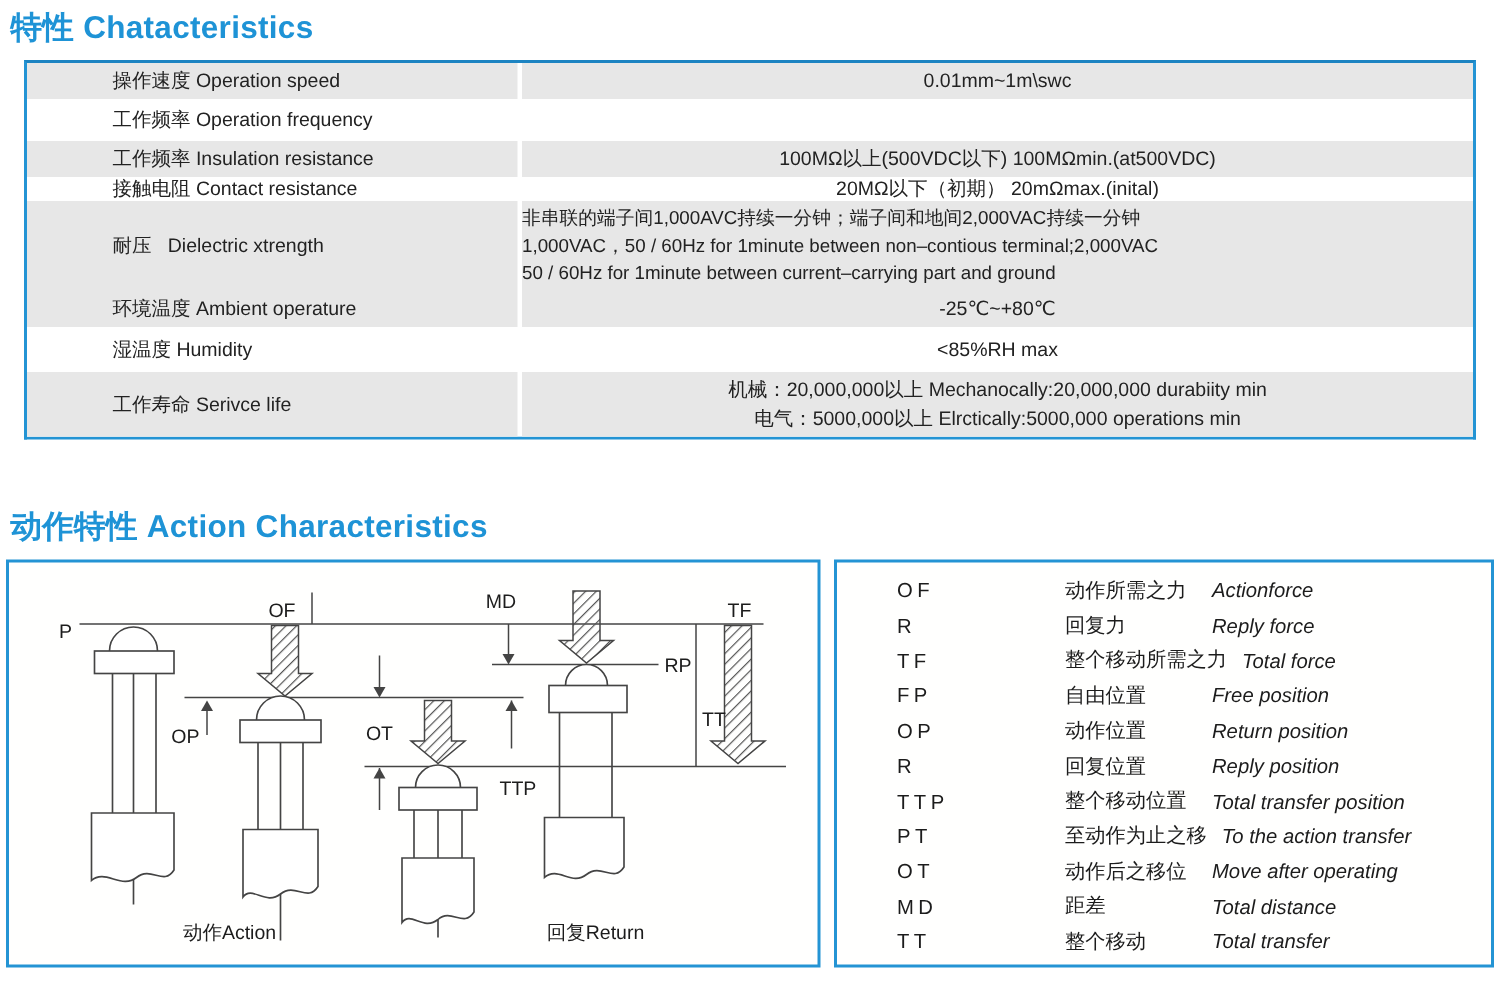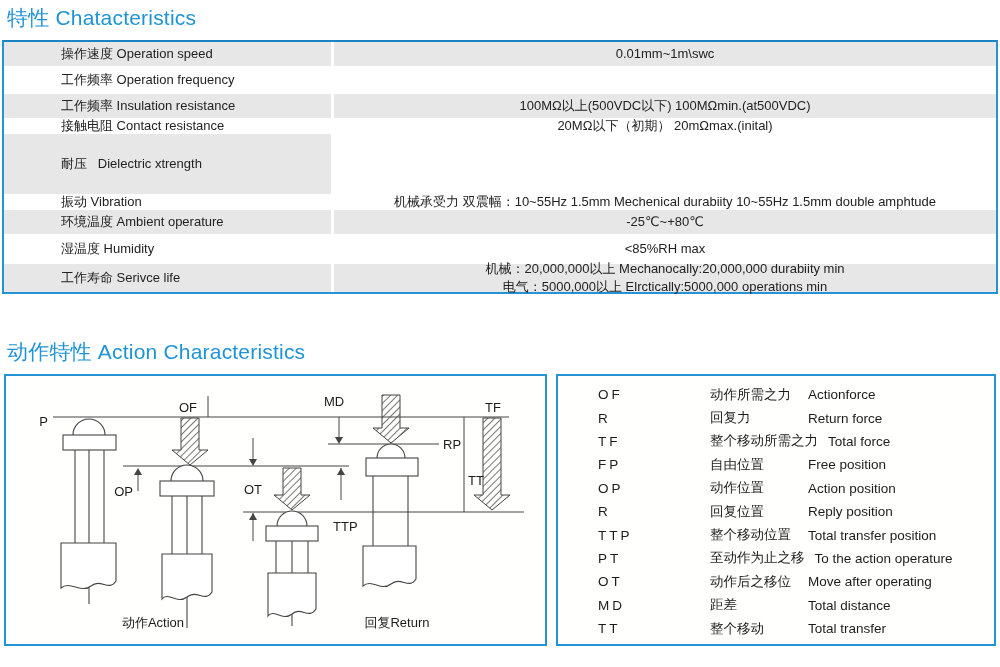--- a/index.html
+++ b/index.html
@@ -1,42 +1,42 @@
 <!DOCTYPE html>
 <html><head>
 <meta charset="utf-8">
 <style>
   html,body{margin:0;padding:0;background:#ffffff;}
   body{width:1000px;height:667px;font-family:"Liberation Sans","DejaVu Sans",sans-serif;color:#333;overflow:hidden;}
-  .h-title{color:#1e93d6;font-size:21px;font-weight:400;margin:4px 0 8px 7px;letter-spacing:.2px;}
+  .h-title{color:#1e93d6;font-size:21px;font-weight:700;margin:4px 0 8px 7px;letter-spacing:.2px;}
   .h-title.second{margin-top:44px;margin-bottom:8px;}
 
   
-  .spec-table{margin:0 2px;border:2px solid #2494d4;border-top-color:#1d84c2;}
+  .spec-table{margin:0 16px;border:2px solid #2494d4;border-top-color:#1d84c2;}
   .spec-row{display:flex;background:#fff;}
   .spec-row .cell{background:transparent;}
   .spec-row.striped .cell{background:#e7e7e7;}
   .label-cell{flex:0 0 327px;width:327px;margin-right:3px;display:flex;align-items:center;
               padding-left:57px;box-sizing:border-box;font-size:13px;color:#222;white-space:pre;}
   .value-cell{flex:1;display:flex;flex-direction:column;justify-content:center;
               text-align:center;font-size:13px;line-height:1.4;color:#222;}
   .value-cell .vwrap{width:100%;}
   .value-cell.leftlines .vwrap{width:auto;display:inline-block;text-align:left;font-size:12.5px;line-height:1.5;}
-  .rh24{height:24px}.rh26{height:16px}.rh28{height:28px}.rh30{height:30px}.rh36{height:28px}.rh60{height:60px}
+  .rh24{height:24px}.rh26{height:16px}.rh28{height:28px}.rh30{height:30px}.rh36{height:43px}.rh60{height:60px}
 
   
   .panels{display:flex;gap:9px;margin:0 4px;}
   .panel{border:2px solid #2494d4;background:#fffffe;box-sizing:border-box;}
   .panel-left{width:543px;height:272px;}
   .panel-right{flex:1;height:272px;}
   .legend{padding:7px 0 0 40px;}
   .lg-row{height:23.4px;display:flex;align-items:center;font-size:13.5px;color:#1c1c1c;}
   .lg-sym{width:112px;letter-spacing:3px;font-weight:500;}
   .lg-cn{min-width:88px;margin-right:10px;white-space:pre;font-family:Liberation Serif, serif;}
-  .lg-en{white-space:pre;}
+  .lg-en{white-space:pre;font-style:italic;}
 
   svg .ln{stroke:#444;stroke-width:1.1;fill:none;}
   svg .shape{stroke:#444;stroke-width:1.1;fill:#fff;}
   svg .dim{stroke:#444;stroke-width:1;fill:none;}
   svg .head{fill:#444;stroke:none;}
   svg .harrow{stroke:#444;stroke-width:1;}
   svg text{font-family:"Liberation Sans","DejaVu Sans",sans-serif;font-size:13px;fill:#1c1c1c;}
 </style>
 </head>
 <body>
@@ -68,28 +68,27 @@
     <div class="spec-row rh26">
       <div class="cell label-cell">接触电阻 Contact resistance</div>
       <div class="cell value-cell">
           <div class="vwrap">
             <div>20MΩ以下（初期） 20mΩmax.(inital)</div>
           </div>
         </div>
     </div>
     <div class="spec-row striped rh60">
       <div class="cell label-cell">耐压   Dielectric xtrength</div>
-    </div>
-    <div class="spec-row rh26">
-      <div class="cell label-cell">振动 Vibration</div>
-      <div class="cell value-cell">
-          <div class="vwrap">
-            <div>机械承受力 双震幅：10~55Hz 1.5mm Mechenical durabiity 10~55Hz 1.5mm double amphtude</div>
-          </div>
-        </div>
+      <div class="cell value-cell leftlines">
+        <div class="vwrap">
+          <div>非串联的端子间1,000AVC持续一分钟；端子间和地间2,000VAC持续一分钟</div>
+          <div>1,000VAC，50 / 60Hz for 1minute between non–contious terminal;2,000VAC</div>
+          <div>50 / 60Hz for 1minute between current–carrying part and ground</div>
+        </div>
+      </div>
     </div>
     <div class="spec-row striped rh24">
       <div class="cell label-cell">环境温度 Ambient operature</div>
       <div class="cell value-cell">
           <div class="vwrap">
             <div>-25℃~+80℃</div>
           </div>
         </div>
     </div>
     <div class="spec-row rh30">
@@ -200,51 +199,51 @@
     <div class="panel panel-right">
       <div class="legend">
         <div class="lg-row">
             <span class="lg-sym">OF</span>
             <span class="lg-cn">动作所需之力</span>
             <span class="lg-en">Actionforce</span>
           </div>
         <div class="lg-row">
             <span class="lg-sym">R</span>
             <span class="lg-cn">回复力</span>
-            <span class="lg-en">Return force</span>
+            <span class="lg-en">Reply force</span>
           </div>
         <div class="lg-row">
             <span class="lg-sym">TF</span>
             <span class="lg-cn">整个移动所需之力</span>
             <span class="lg-en">Total force</span>
           </div>
         <div class="lg-row">
             <span class="lg-sym">FP</span>
             <span class="lg-cn">自由位置</span>
             <span class="lg-en">Free position</span>
           </div>
         <div class="lg-row">
             <span class="lg-sym">OP</span>
             <span class="lg-cn">动作位置</span>
-            <span class="lg-en">Action position</span>
+            <span class="lg-en">Return position</span>
           </div>
         <div class="lg-row">
             <span class="lg-sym">R</span>
             <span class="lg-cn">回复位置</span>
             <span class="lg-en">Reply position</span>
           </div>
         <div class="lg-row">
             <span class="lg-sym">TTP</span>
             <span class="lg-cn">整个移动位置</span>
             <span class="lg-en">Total transfer position</span>
           </div>
         <div class="lg-row">
             <span class="lg-sym">PT</span>
             <span class="lg-cn">至动作为止之移</span>
-            <span class="lg-en">To the action operature</span>
+            <span class="lg-en">To the action transfer</span>
           </div>
         <div class="lg-row">
             <span class="lg-sym">OT</span>
             <span class="lg-cn">动作后之移位</span>
             <span class="lg-en">Move after operating</span>
           </div>
         <div class="lg-row">
             <span class="lg-sym">MD</span>
             <span class="lg-cn">距差</span>
             <span class="lg-en">Total distance</span>

